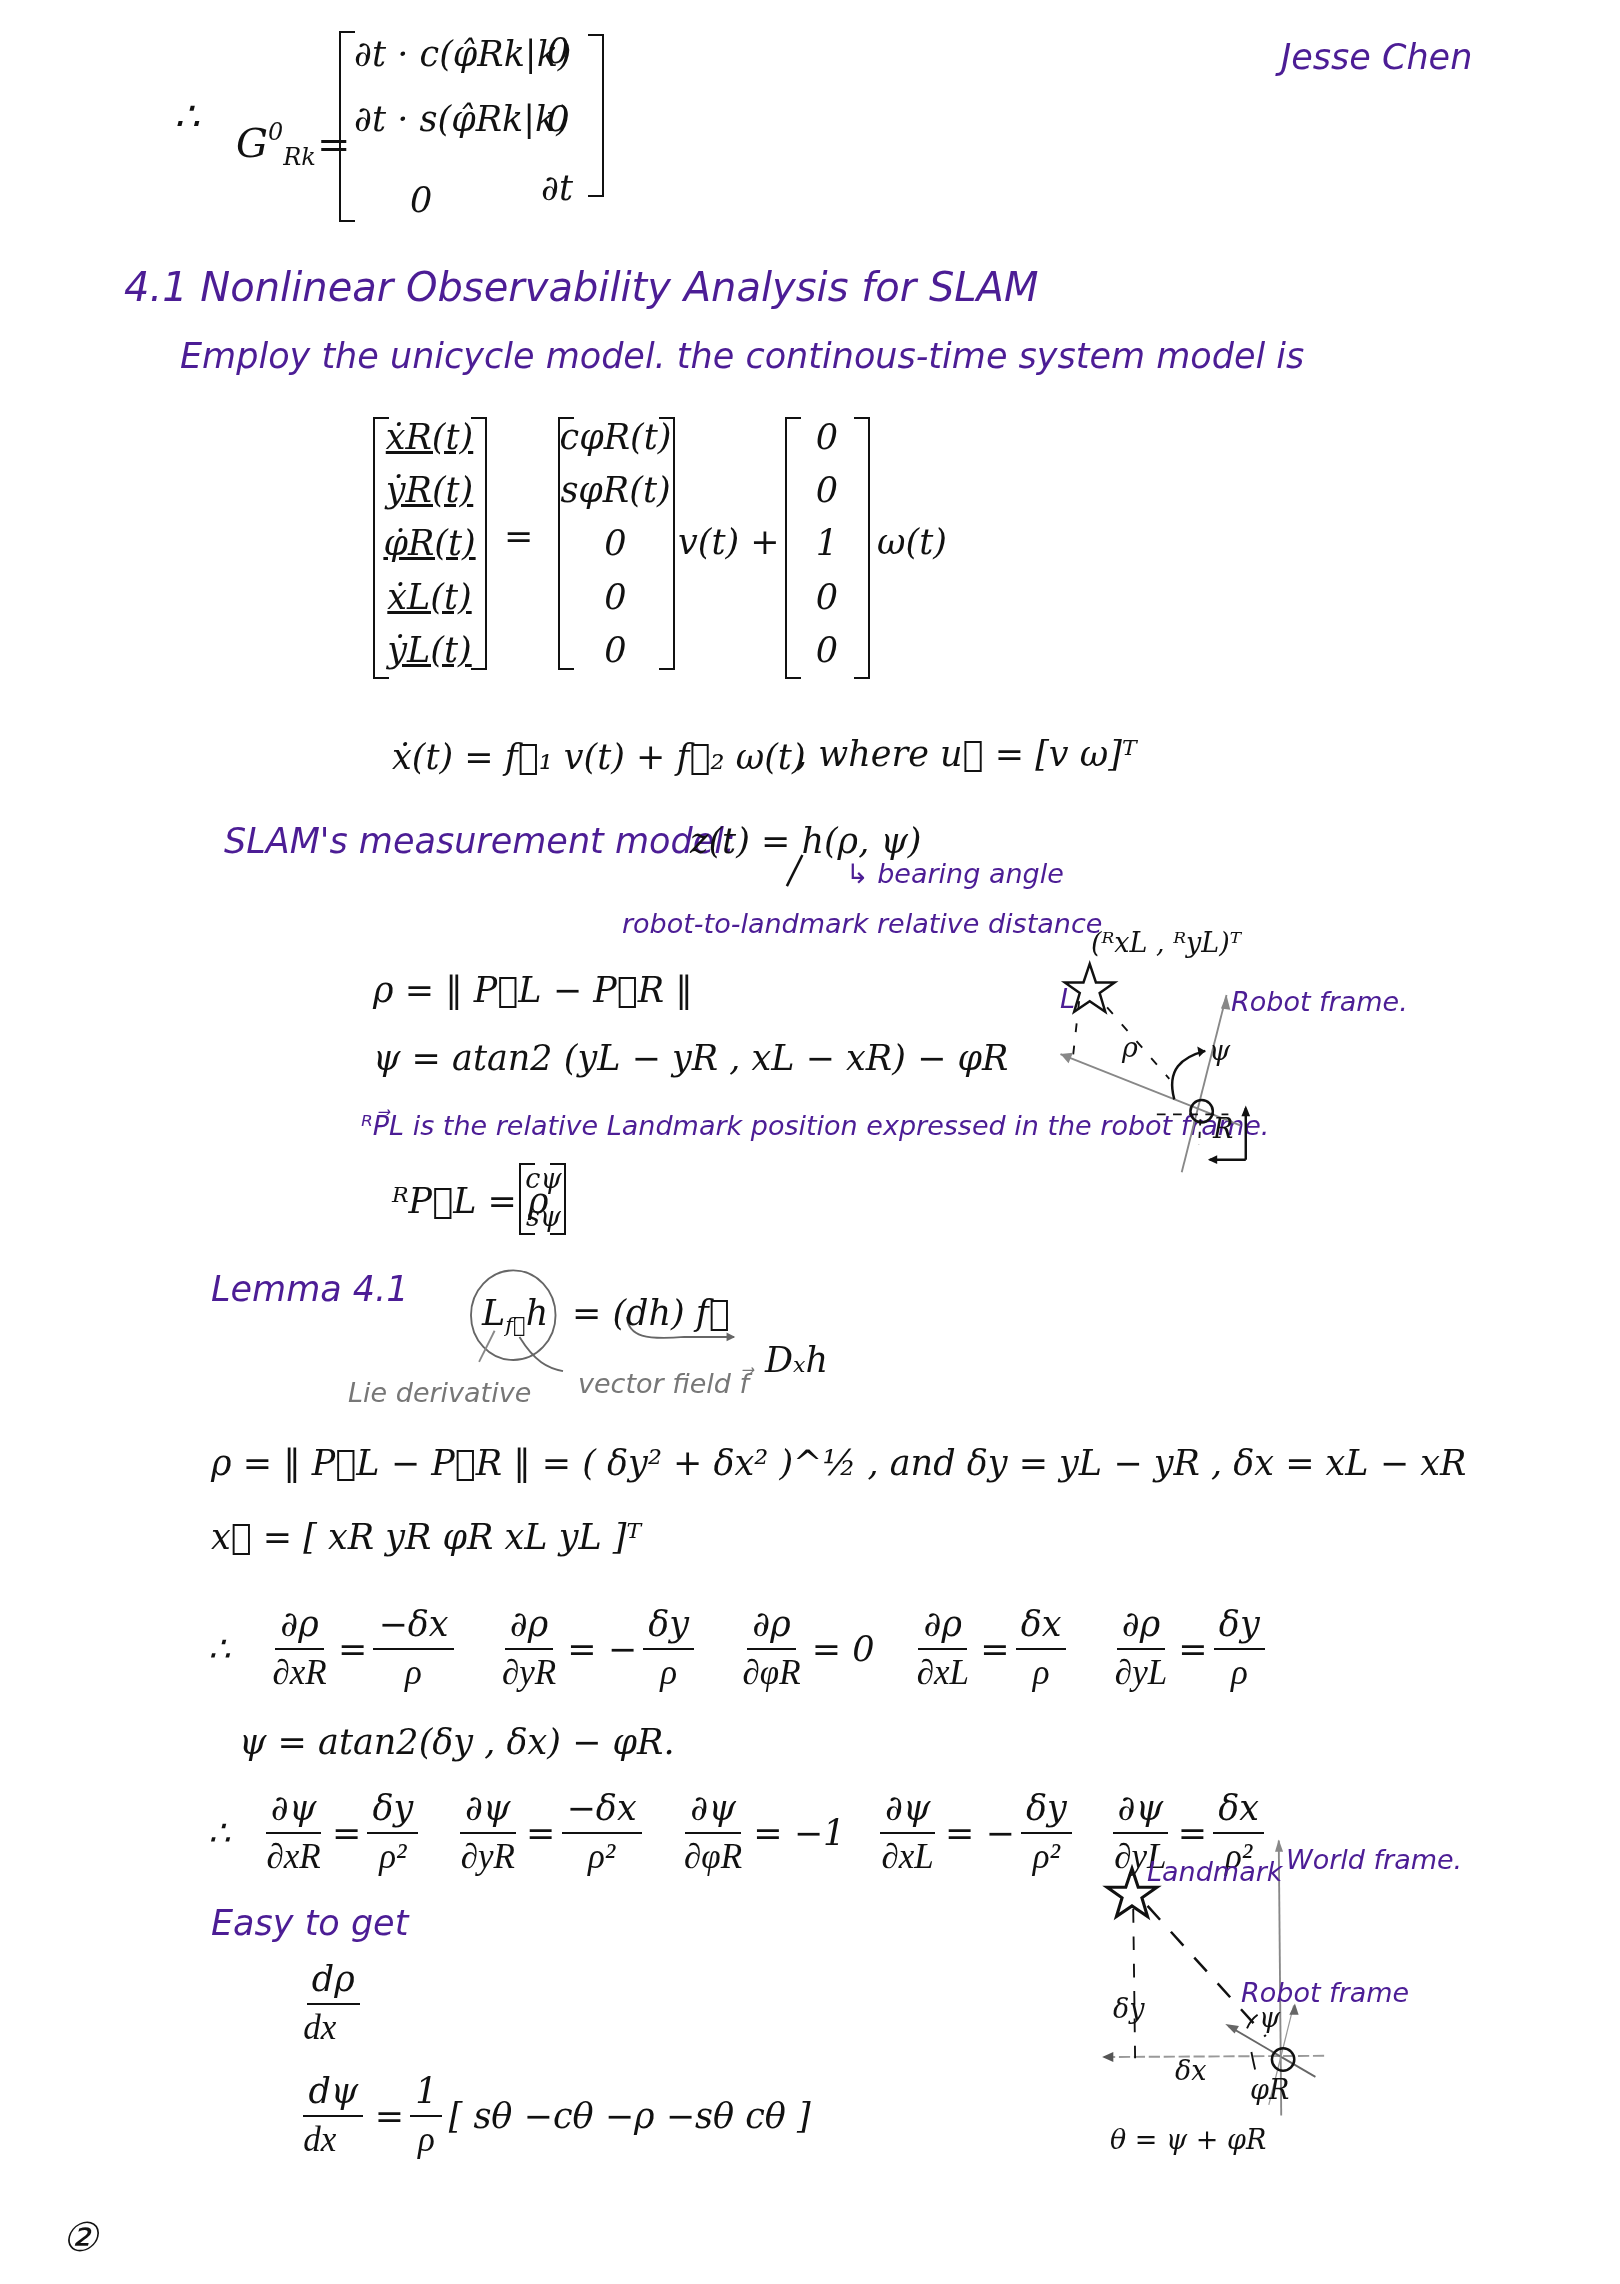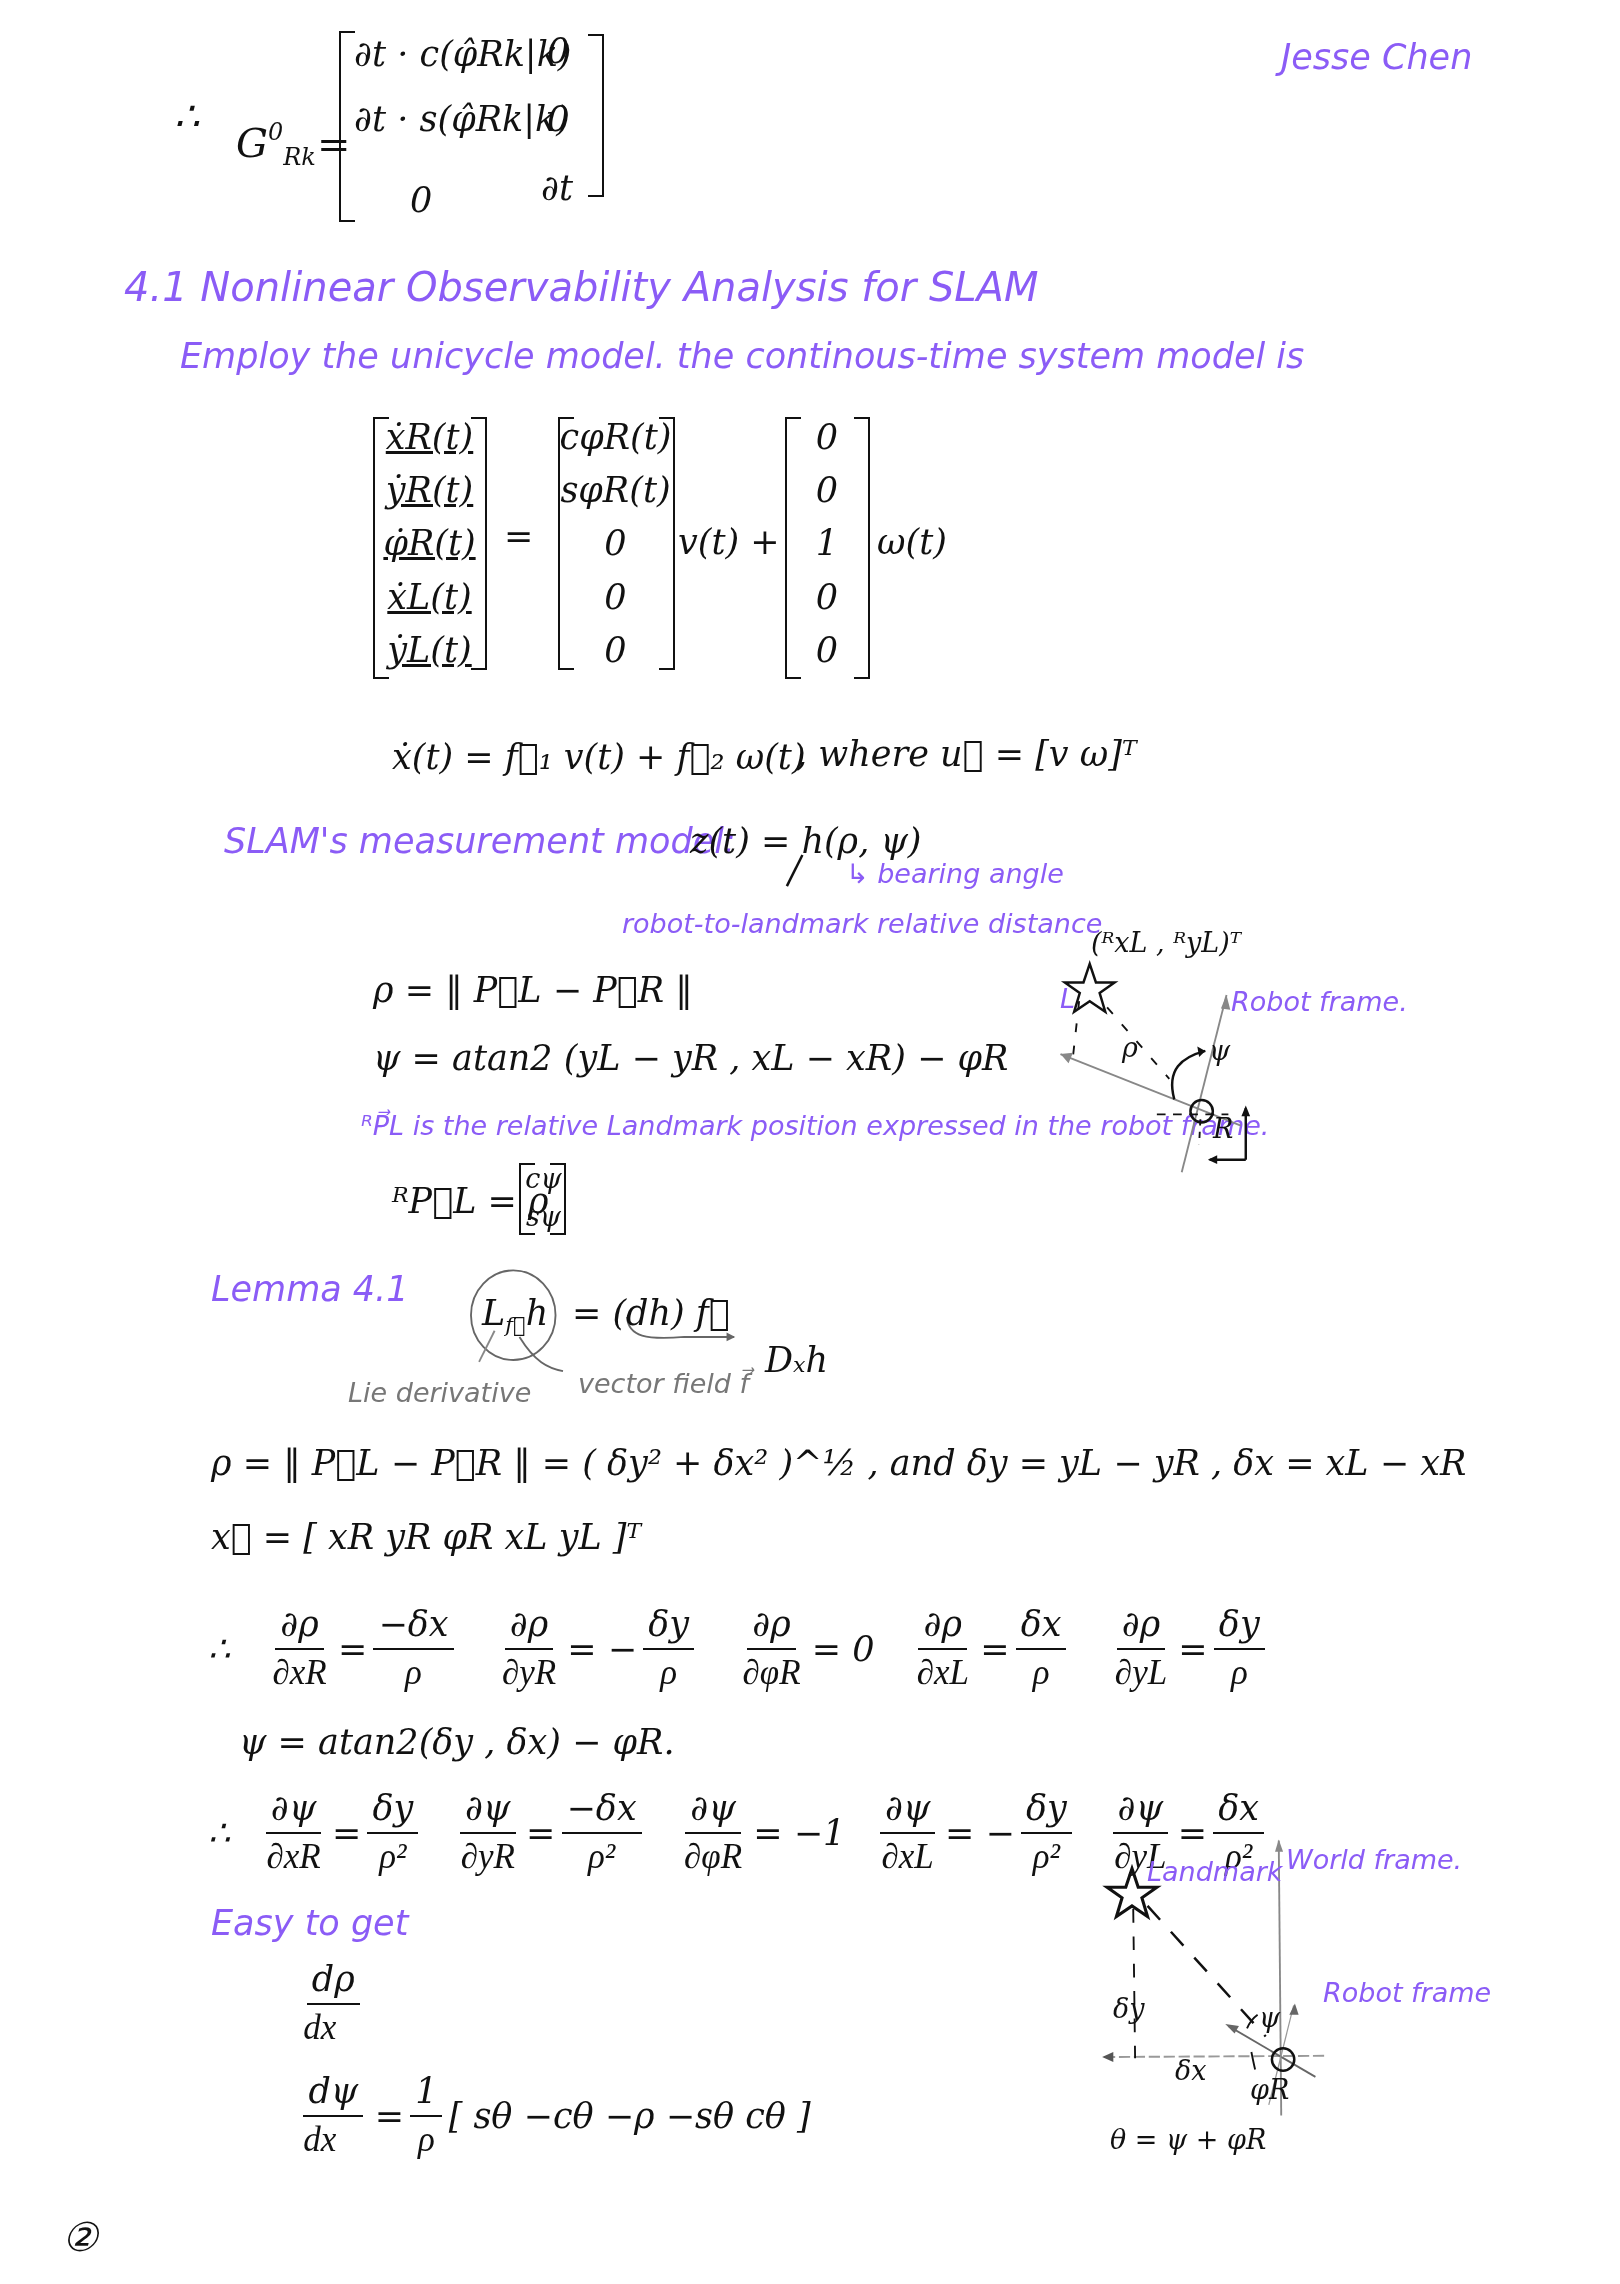--- a/index.html
+++ b/index.html
@@ -1,21 +1,21 @@
 <!DOCTYPE html>
 <html style="font-size:10px"><head>
 <meta charset="utf-8">
 <style>
   html, body { margin:0; padding:0; background:#ffffff; }
   body {
     width:1621px; height:2284px; position:relative; overflow:hidden;
     font-family:"DejaVu Serif", serif; color:#111;
   }
   .abs { position:absolute; white-space:nowrap; }
-  .hand { font-family:"DejaVu Sans", sans-serif; font-style:italic; color:#8b5cf6; }
+  .hand { font-family:"DejaVu Sans", sans-serif; font-style:italic; color:#4c1d95; }
   .math { font-family:"DejaVu Serif", serif; font-style:italic; color:#111; }
   .sm { font-size:27px; }
   .md { font-size:35px; }
   .lg { font-size:40px; }
   .sub { font-size:0.6em; vertical-align:-0.35em; }
   .sup { font-size:0.6em; vertical-align:0.7em; }
   .frac { display:inline-flex; flex-direction:column; align-items:center; vertical-align:middle; margin:0 6.2px; }
   .frac .num { border-bottom:2.5px solid #111; padding:0 5px 3.7px; }
   .frac .den { padding:3.7px 5px 0;font-family:Liberation Serif, serif; }
   .bracket-l, .bracket-r { position:absolute; border:2.5px solid #111; width:13.7px; }
@@ -301,21 +301,21 @@
   <line x1="2040" y1="3385" x2="2080" y2="3225" stroke="#999" stroke-width="2"></line>
   <polygon points="2082,3222 2073,3240 2088,3240" fill="#666"></polygon>
 
   <circle cx="2063" cy="3312" r="18" fill="none" stroke="#111" stroke-width="4"></circle>
 
   <path d="M2005,3262 C2010,3250 2015,3245 2022,3240" fill="none" stroke="#111" stroke-width="3"></path>
   <path d="M2012,3300 C2014,3310 2016,3320 2018,3328" fill="none" stroke="#111" stroke-width="3"></path>
 </svg>
 <div class="abs hand sm" style="left:1147px; top:1856px;">Landmark</div>
 <div class="abs hand sm" style="left:1286px; top:1844px;">World frame.</div>
-<div class="abs hand sm" style="left:1323px; top:1977px;text-align:center;">Robot frame</div>
+<div class="abs hand sm" style="left:1241px; top:1977px;text-align:center;">Robot frame</div>
 <div class="abs math sm" style="left:1113px; top:1993px;">δy</div>
 <div class="abs math sm" style="left:1175px; top:2055px;">δx</div>
 <div class="abs math sm" style="left:1259px; top:2002px;">ψ</div>
 <div class="abs math sm" style="left:1250px; top:2074px;">φR</div>
 <div class="abs math sm" style="left:1110px; top:2124px;">θ = ψ + φR</div>
 
 <div class="abs math lg" style="left:62px; top:2214px;">②</div>
 
 
 </body></html>

